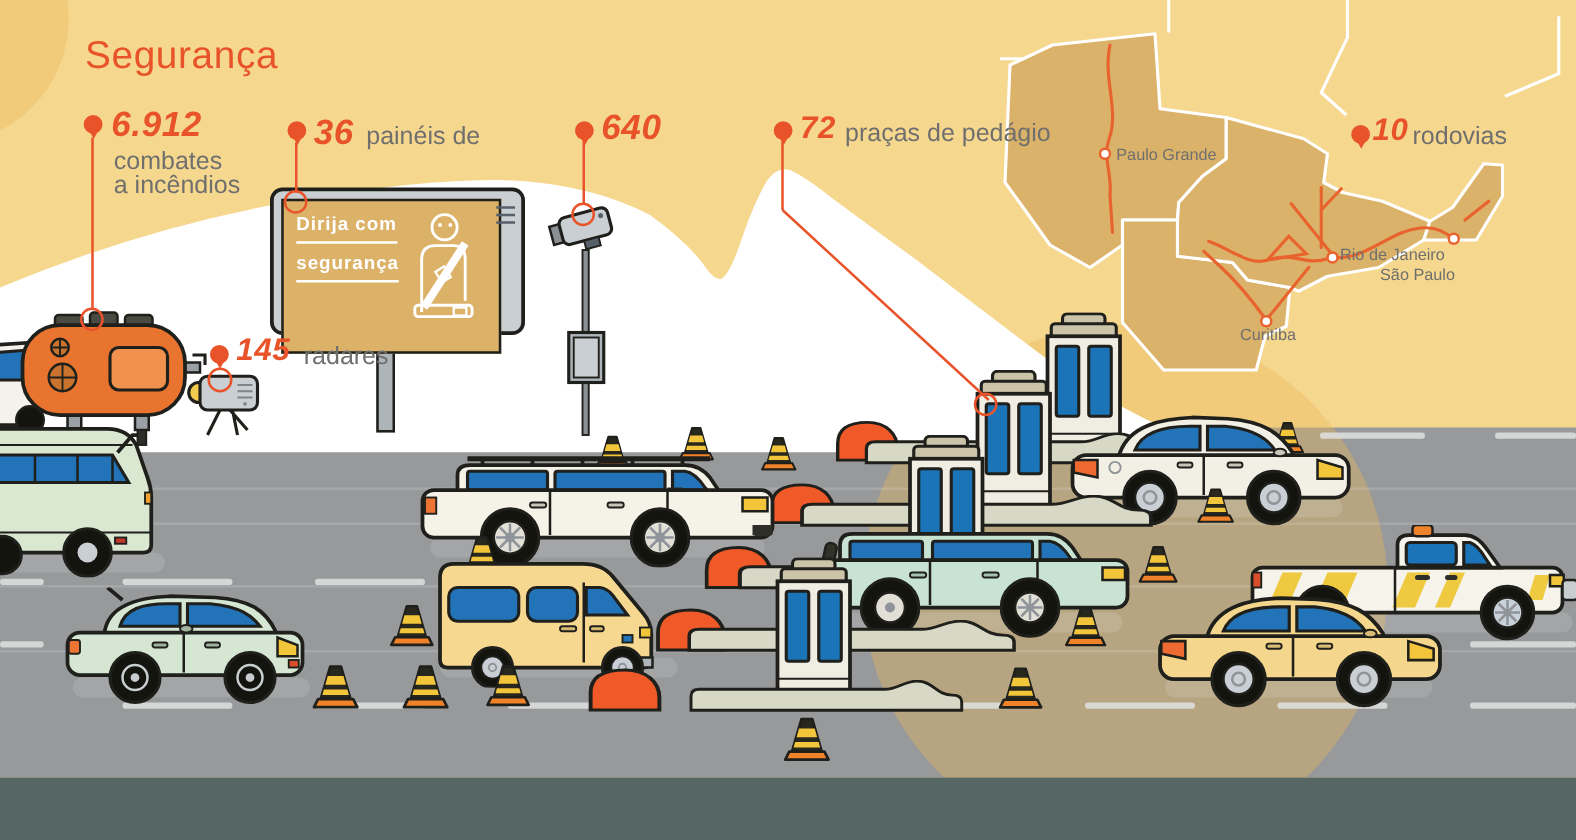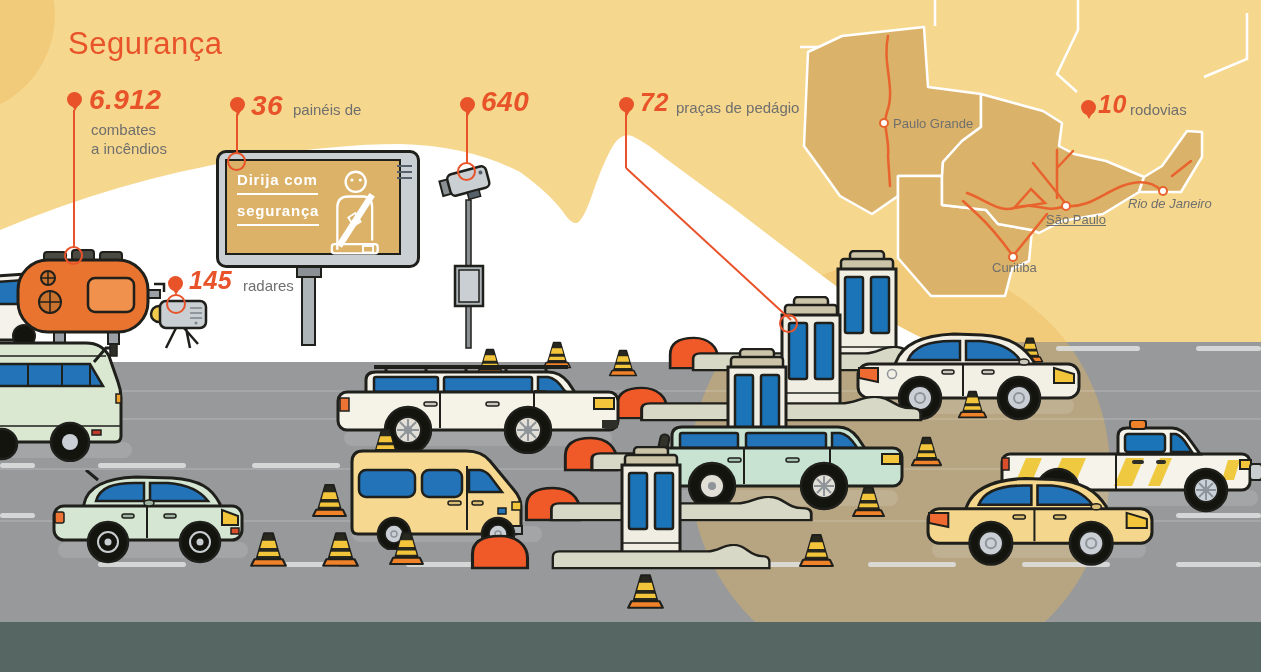--- a/index.html
+++ b/index.html
@@ -8,29 +8,29 @@
   .abs{position:absolute;}
   
   .sun{position:absolute;border-radius:50%;background:rgba(233,183,90,.38);}
   
   .title{position:absolute;color:#E8532A;font-size:31px;letter-spacing:.5px;font-weight:400;z-index:900;}
   
   .pin{position:absolute;width:15px;height:15px;border-radius:50%;background:#E8532A;z-index:901;}
   .pin::after{content:'';position:absolute;left:3.5px;top:12px;border:4px solid transparent;border-top:7px solid #E8532A;}
   .stat-value{position:absolute;color:#E8532A;font-weight:bold;font-style:italic;font-size:28px;z-index:901;letter-spacing:.5px;}
   .stat-value.sm{font-size:25px;}
-  .stat-label{position:absolute;color:#6F6F6E;font-size:15px;line-height:19px;z-index:901;}
+  .stat-label{position:absolute;color:#6F6F6E;font-size:20px;line-height:19px;z-index:901;}
   .vline{position:absolute;width:2px;background:#E8532A;z-index:900;}
   .endpoint{position:absolute;width:19px;height:19px;border:2.5px solid #E8532A;border-radius:50%;background:transparent;z-index:905;box-sizing:border-box;}
   
   .citylabel{position:absolute;color:#6F6F6E;font-size:13px;z-index:903;}
   
   .bb-frame{position:absolute;left:216px;top:150px;width:204px;height:118px;background:#C9CFD2;
             border:3px solid #1F1F1B;border-radius:10px;box-sizing:border-box;z-index:342;}
-  .bb-screen{position:absolute;left:6px;top:6px;width:176px;height:96px;background:#DCB269;
+  .bb-screen{position:absolute;left:6px;top:6px;width:176px;height:124px;background:#DCB269;
              border:2px solid #1F1F1B;box-sizing:border-box;display:flex;}
   .bb-text{padding:10px 0 0 10px;}
   .bb-text span{display:inline-block;color:#fff;font-size:15px;font-weight:bold;letter-spacing:.8px;
                 border-bottom:2px solid #fff;padding-bottom:5px;margin-bottom:7px;}
   .bb-vent{position:absolute;right:5px;top:12px;z-index:2;}
   .bb-vent i{display:block;width:15px;height:2px;background:#55606B;margin-bottom:4px;}
   .bb-pole-top{position:absolute;left:296px;top:266px;width:26px;height:12px;background:#8B9094;border:2.5px solid #1F1F1B;box-sizing:border-box;z-index:341;}
   .bb-pole{position:absolute;left:301px;top:276px;width:15px;height:70px;background:#AEB5B9;border:2.5px solid #1F1F1B;box-sizing:border-box;z-index:341;}
   
   .road{position:absolute;left:0;top:342px;width:1261px;height:280px;background:#98999B;z-index:0;}
@@ -82,22 +82,22 @@
       <path d="M213 256 L247 214"></path>
     </g>
     <g fill="#FFFFFF" stroke="#E8632D" stroke-width="2">
       <circle cx="84" cy="123" r="4"></circle>
         <circle cx="266" cy="206" r="4"></circle>
       <circle cx="363" cy="191" r="4"></circle>
         <circle cx="213" cy="257" r="4"></circle>
     </g>
   </svg>
   <div class="citylabel" style="left:893px;top:116px;">Paulo Grande</div>
-  <div class="citylabel" style="left:1046px;top:212px;text-decoration:underline;">São Paulo</div>
-  <div class="citylabel" style="left:1128px;top:196px;font-style:italic;">Rio de Janeiro</div>
+  <div class="citylabel" style="left:1104px;top:212px;">São Paulo</div>
+  <div class="citylabel" style="left:1072px;top:196px;">Rio de Janeiro</div>
   <div class="citylabel" style="left:992px;top:260px;">Curitiba</div>
 
   <div class="title" style="left:68px;top:26px;">Segurança</div>
 
   <span class="pin" style="left:67px;top:92px;"></span>
   <span class="stat-value" style="left:89px;top:84px;">6.912</span>
   <span class="stat-label" style="left:91px;top:120px;">
     <span>combates</span><br>
     <span>a incêndios</span>
   </span>

